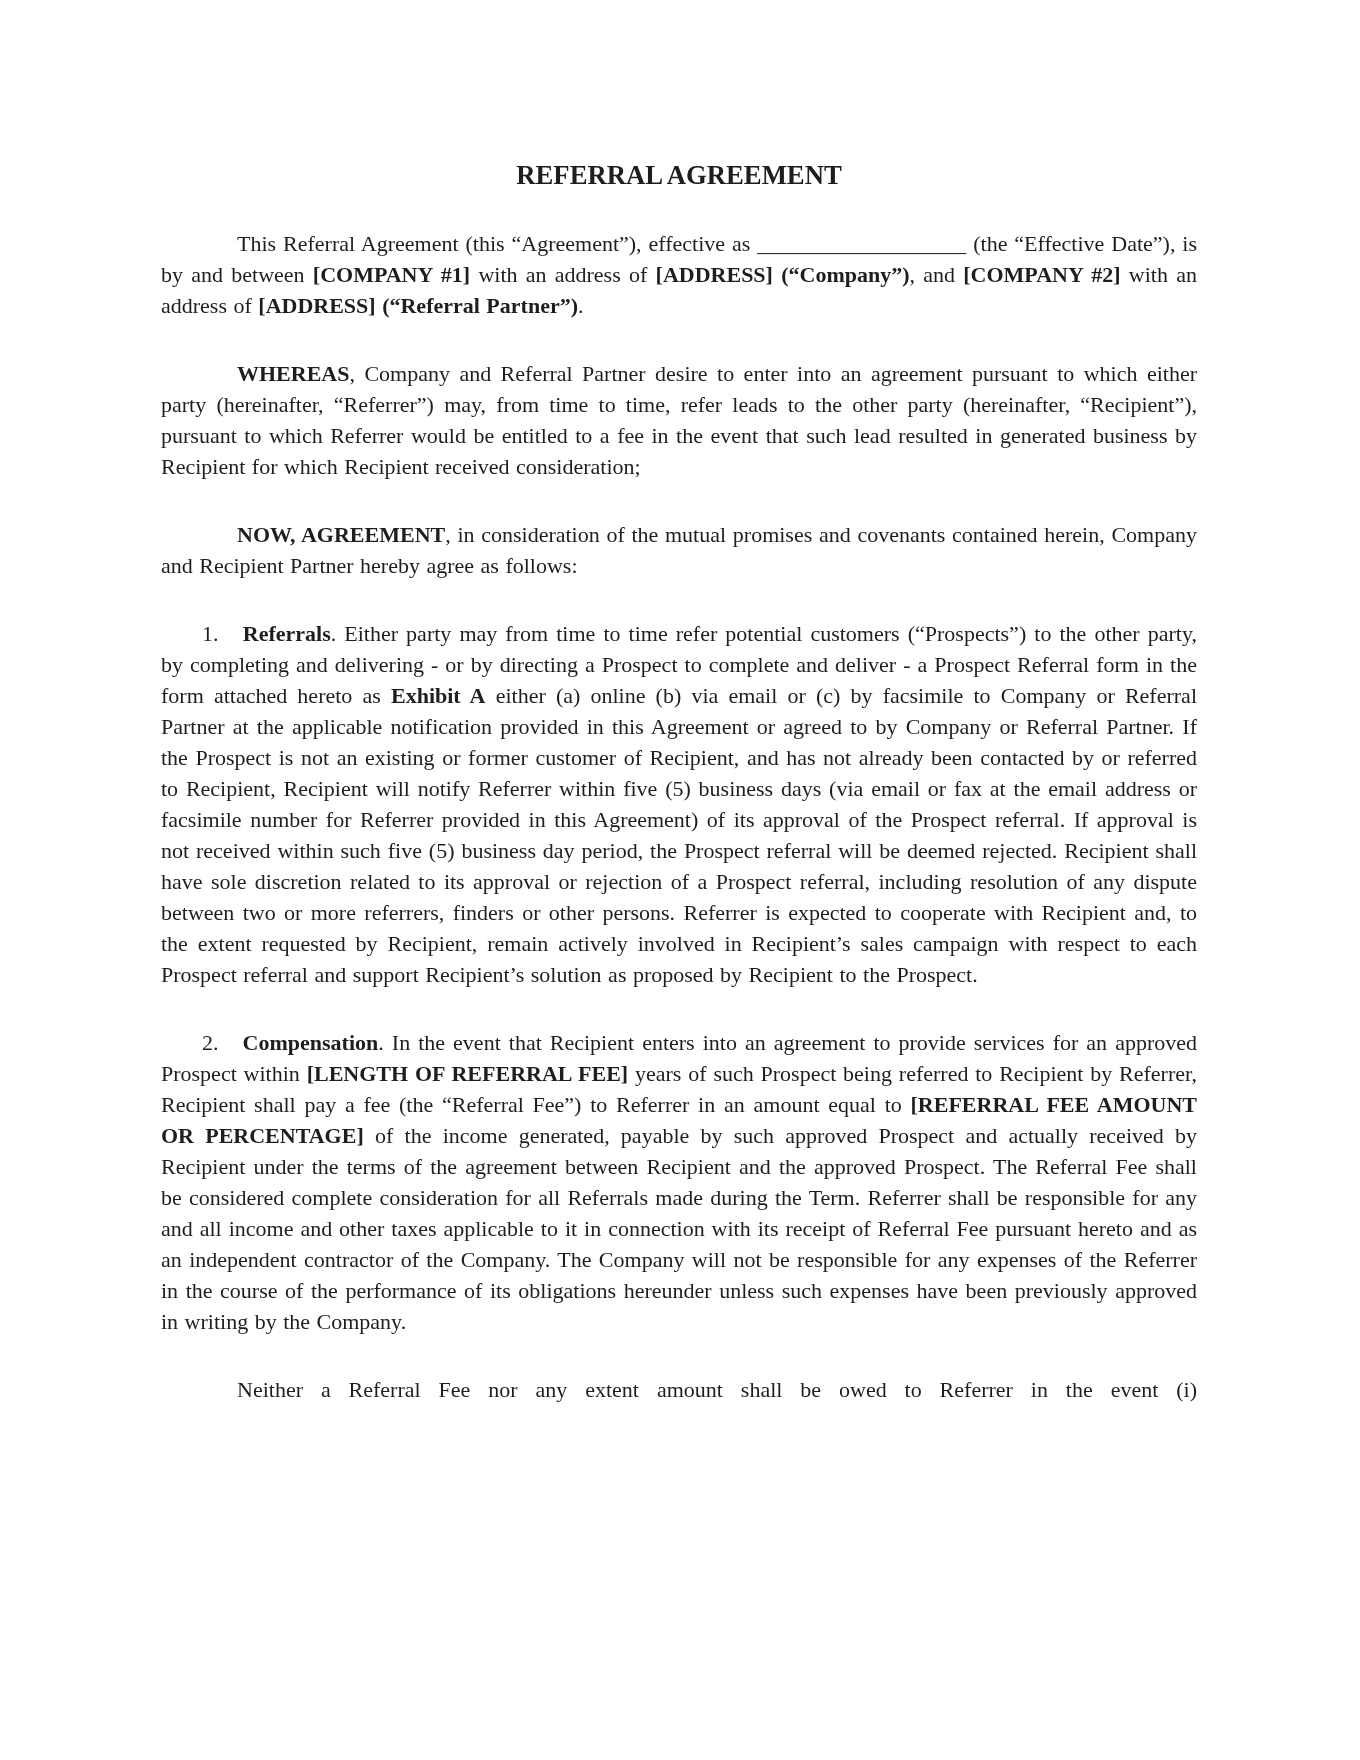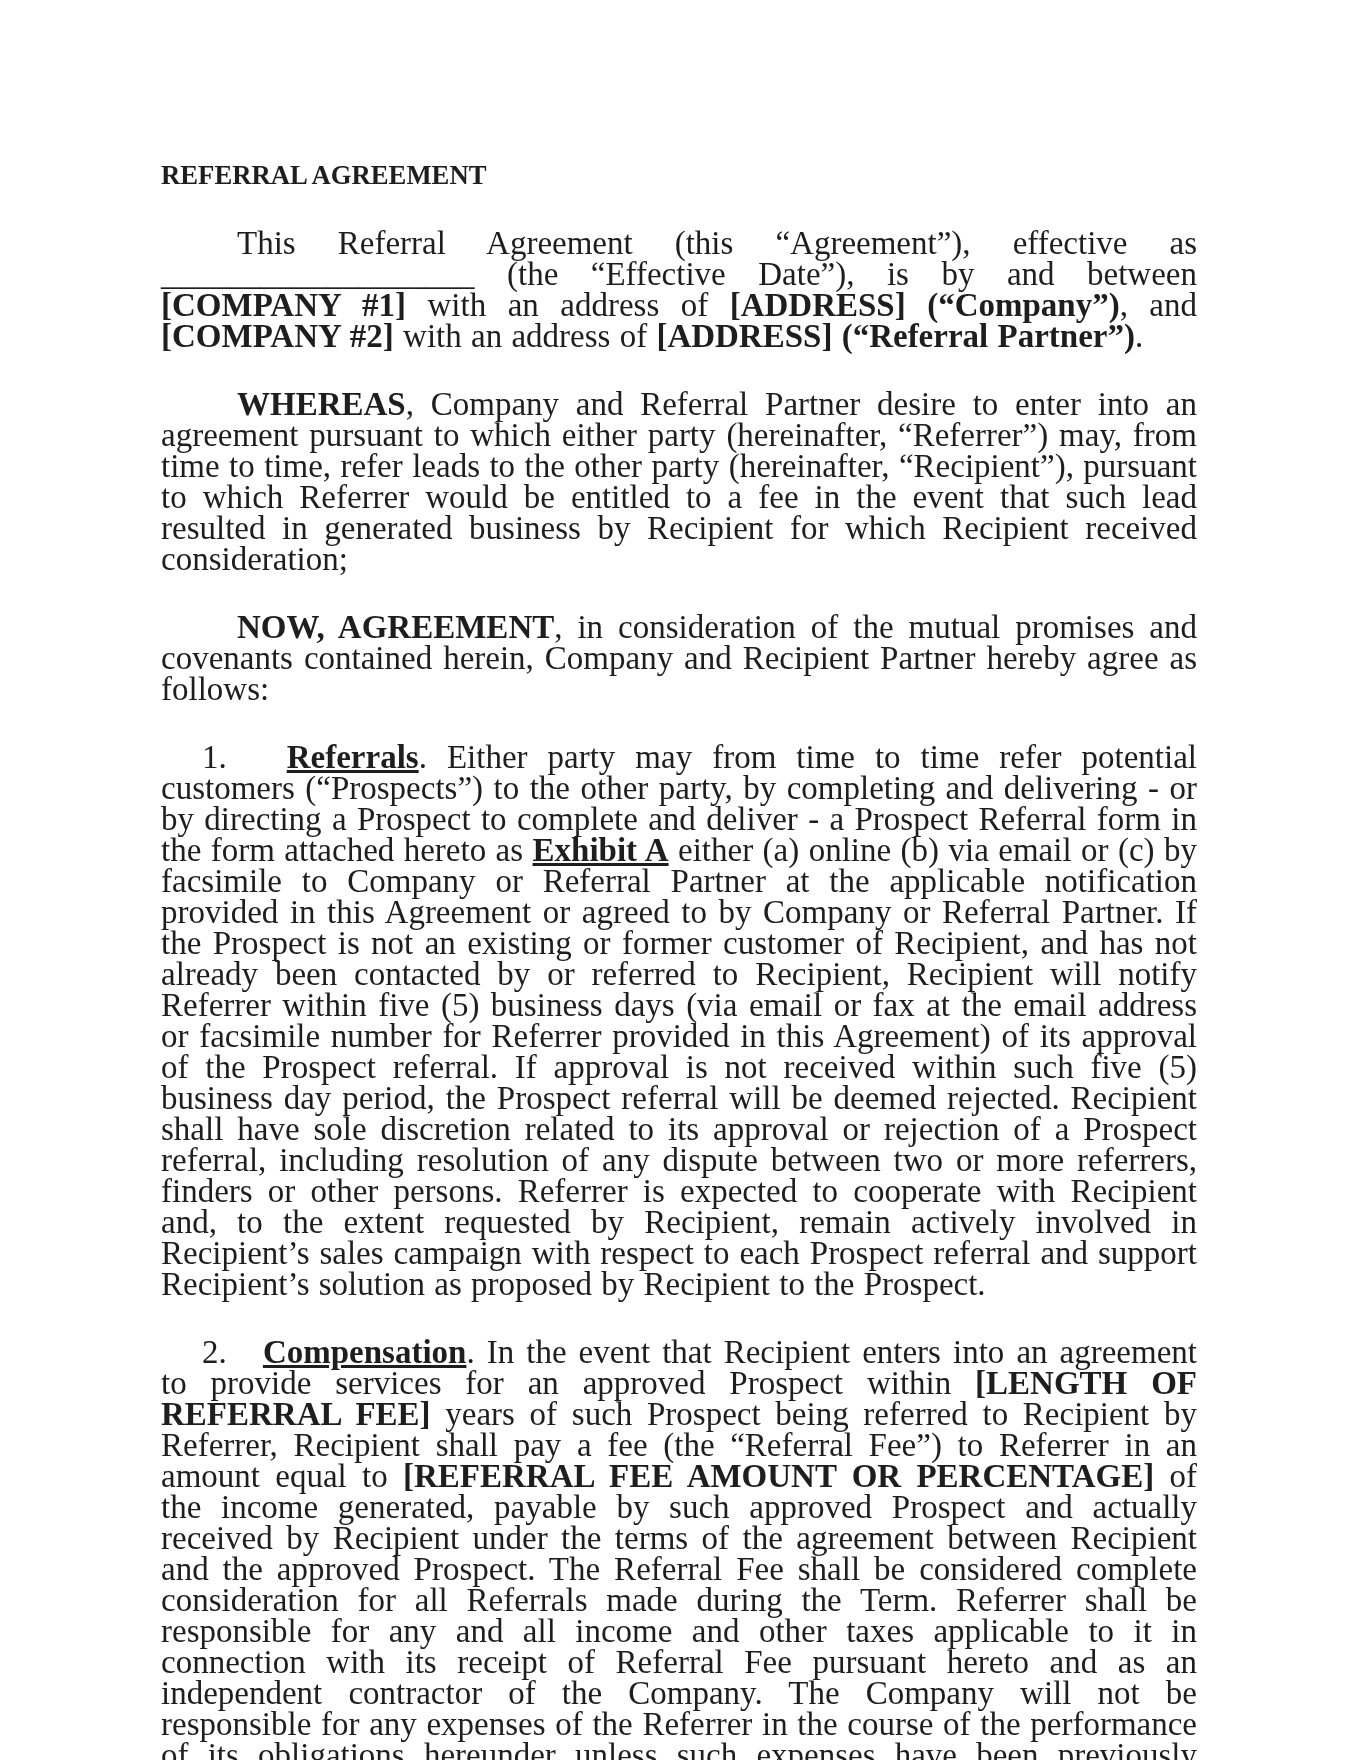--- a/index.html
+++ b/index.html
@@ -19,39 +19,40 @@
     box-sizing: border-box;
     width: 1360px;
     height: 1760px;
     padding: 160px 163px 0 161px;
     background: #ffffff;
   }
   .doc-title {
     font-size: 26.7px;
     line-height: 31px;
     font-weight: bold;
+    text-align: center;
     margin: 0 0 37px 0;
   }
   .para {
-    font-size: 33px;
+    font-size: 22px;
     line-height: 31px;
     margin: 0 0 37px 0;
     text-align: justify;
     text-indent: 76px;
     word-spacing: 1px;
   }
   .para.list {
     text-indent: 41px;
   }
   .para.stretch-last {
     text-align-last: justify;
     -moz-text-align-last: justify;
   }
   .b { font-weight: bold; }
-  .u { text-decoration: underline; }
+  .u { }
 </style>
 </head>
 <body>
 
 <div class="page">
   <h1 class="doc-title">REFERRAL AGREEMENT</h1>
   <div id="paragraphs">
       <p class="para"><span>This Referral Agreement (this “Agreement”), effective as </span><span>___________________</span><span> (the “Effective Date”), is by and between </span><span class="b">[COMPANY #1]</span><span> with an address of </span><span class="b">[ADDRESS] (“Company”)</span><span>, and </span><span class="b">[COMPANY #2]</span><span> with an address of </span><span class="b">[ADDRESS] (“Referral Partner”)</span><span>.</span></p>
       <p class="para"><span class="b">WHEREAS</span><span>, Company and Referral Partner desire to enter into an agreement pursuant to which either party (hereinafter, “Referrer”) may, from time to time, refer leads to the other party (hereinafter, “Recipient”), pursuant to which Referrer would be entitled to a fee in the event that such lead resulted in generated business by Recipient for which Recipient received consideration;</span></p>
       <p class="para"><span class="b">NOW, AGREEMENT</span><span>, in consideration of the mutual promises and covenants contained herein, Company and Recipient Partner hereby agree as follows:</span></p>

